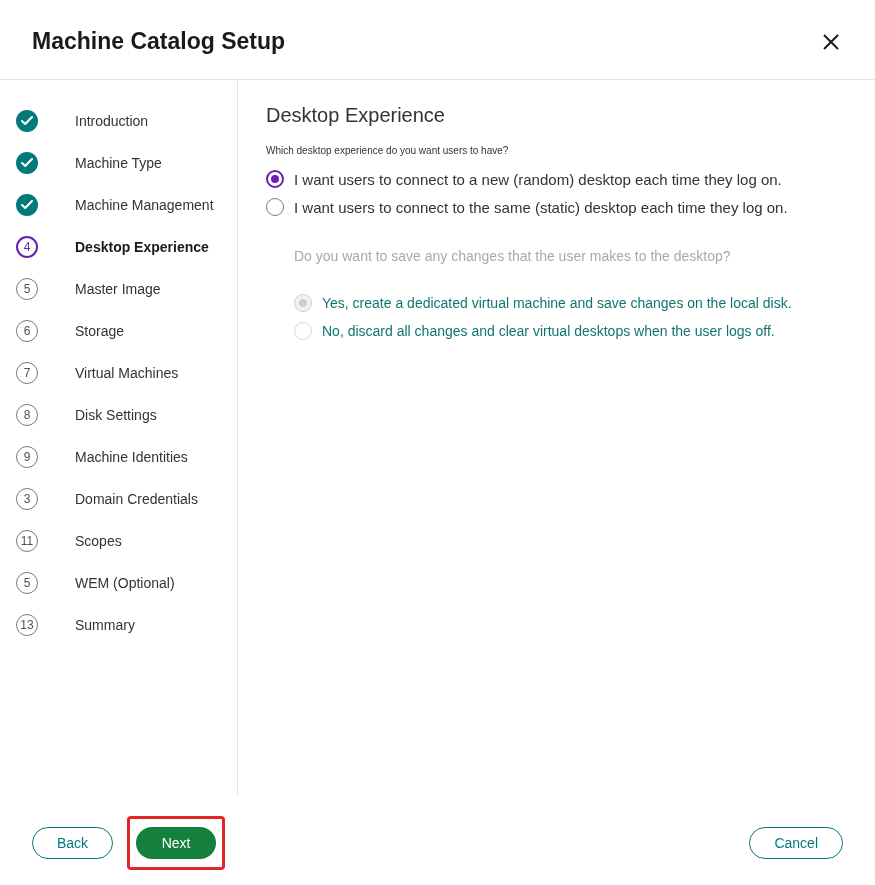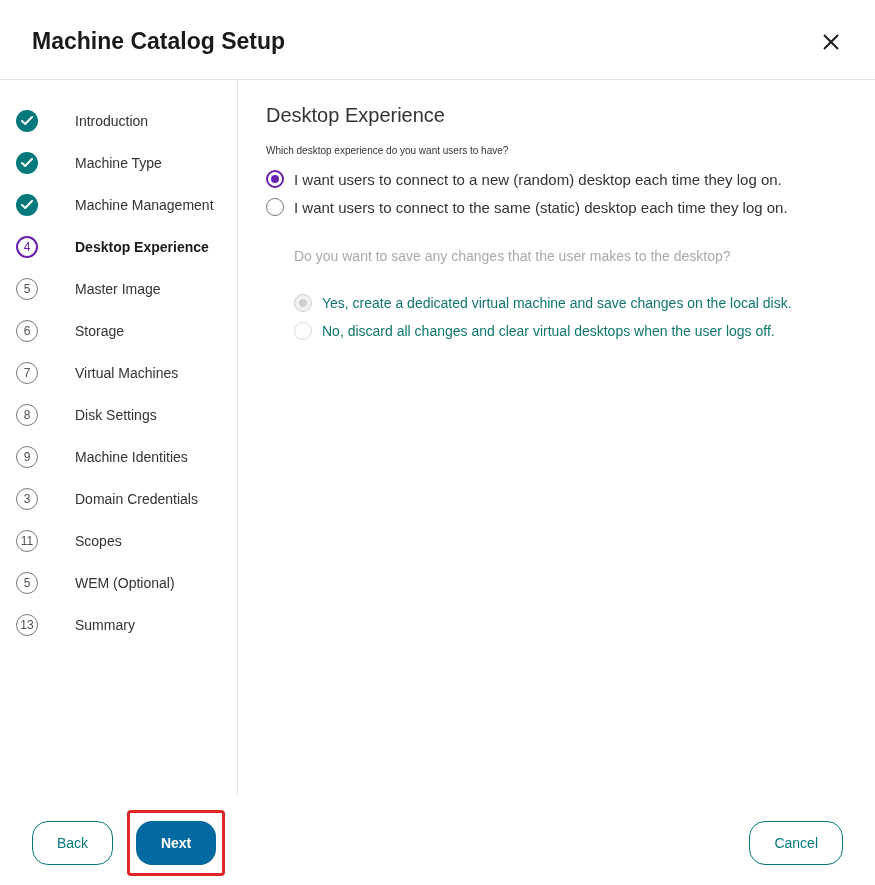--- a/index.html
+++ b/index.html
@@ -179,41 +179,41 @@
       justify-content: space-between;
       align-items: center;
       padding: 0 32px;
     }
     .footer-left {
       display: flex;
       gap: 14px;
       align-items: center;
     }
     .btn {
-      height: 44px;
+      height: 32px;
       padding: 0 24px;
       border-radius: 16px;
       font-size: 14px;
       cursor: pointer;
       display: flex;
       align-items: center;
       justify-content: center;
       min-width: 80px;
     }
     .btn-secondary {
       background: #fff;
       border: 1.5px solid #04797b;
       color: #04797b;
       font-weight: 500;
     }
     .btn-primary {
-      background: #0369a1;
+      background: #15803d;
       border: none;
       color: #fff;
-      font-weight: 700;
+      font-weight: 400;
     }
     .highlight-box {
       border: 3px solid #e02626;
       border-radius: 4px;
       padding: 8px 6px;
     }
   </style>
 </head>
 <body>
 

